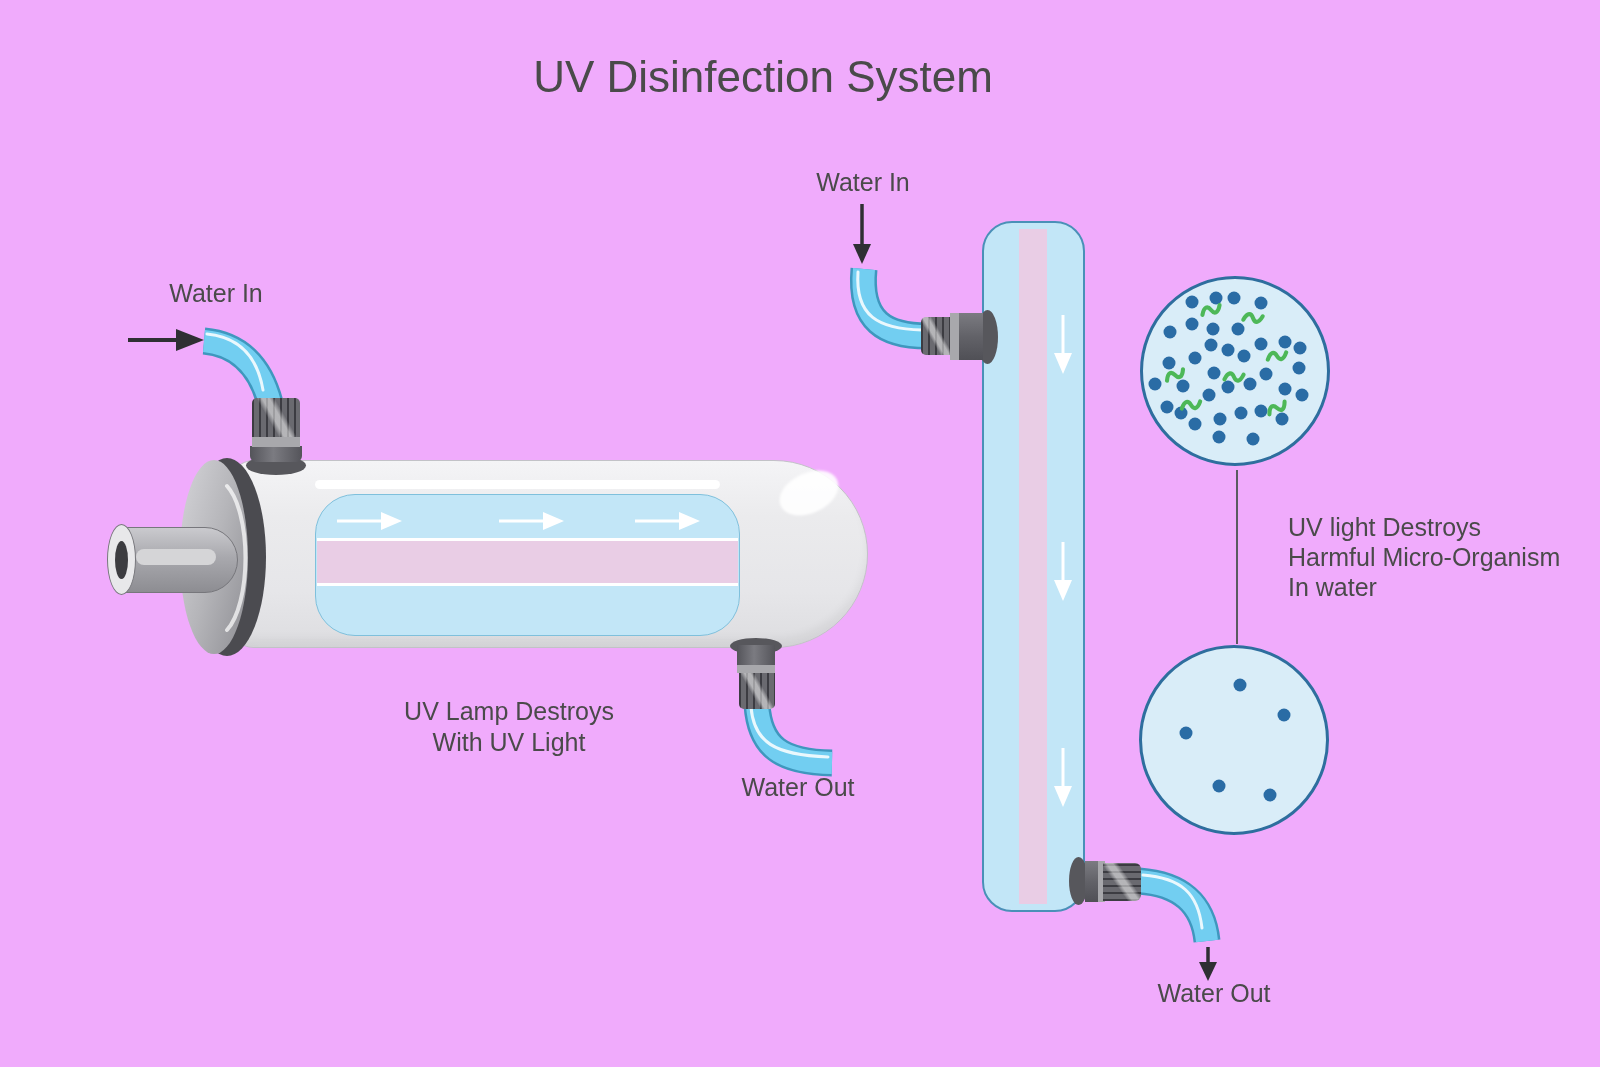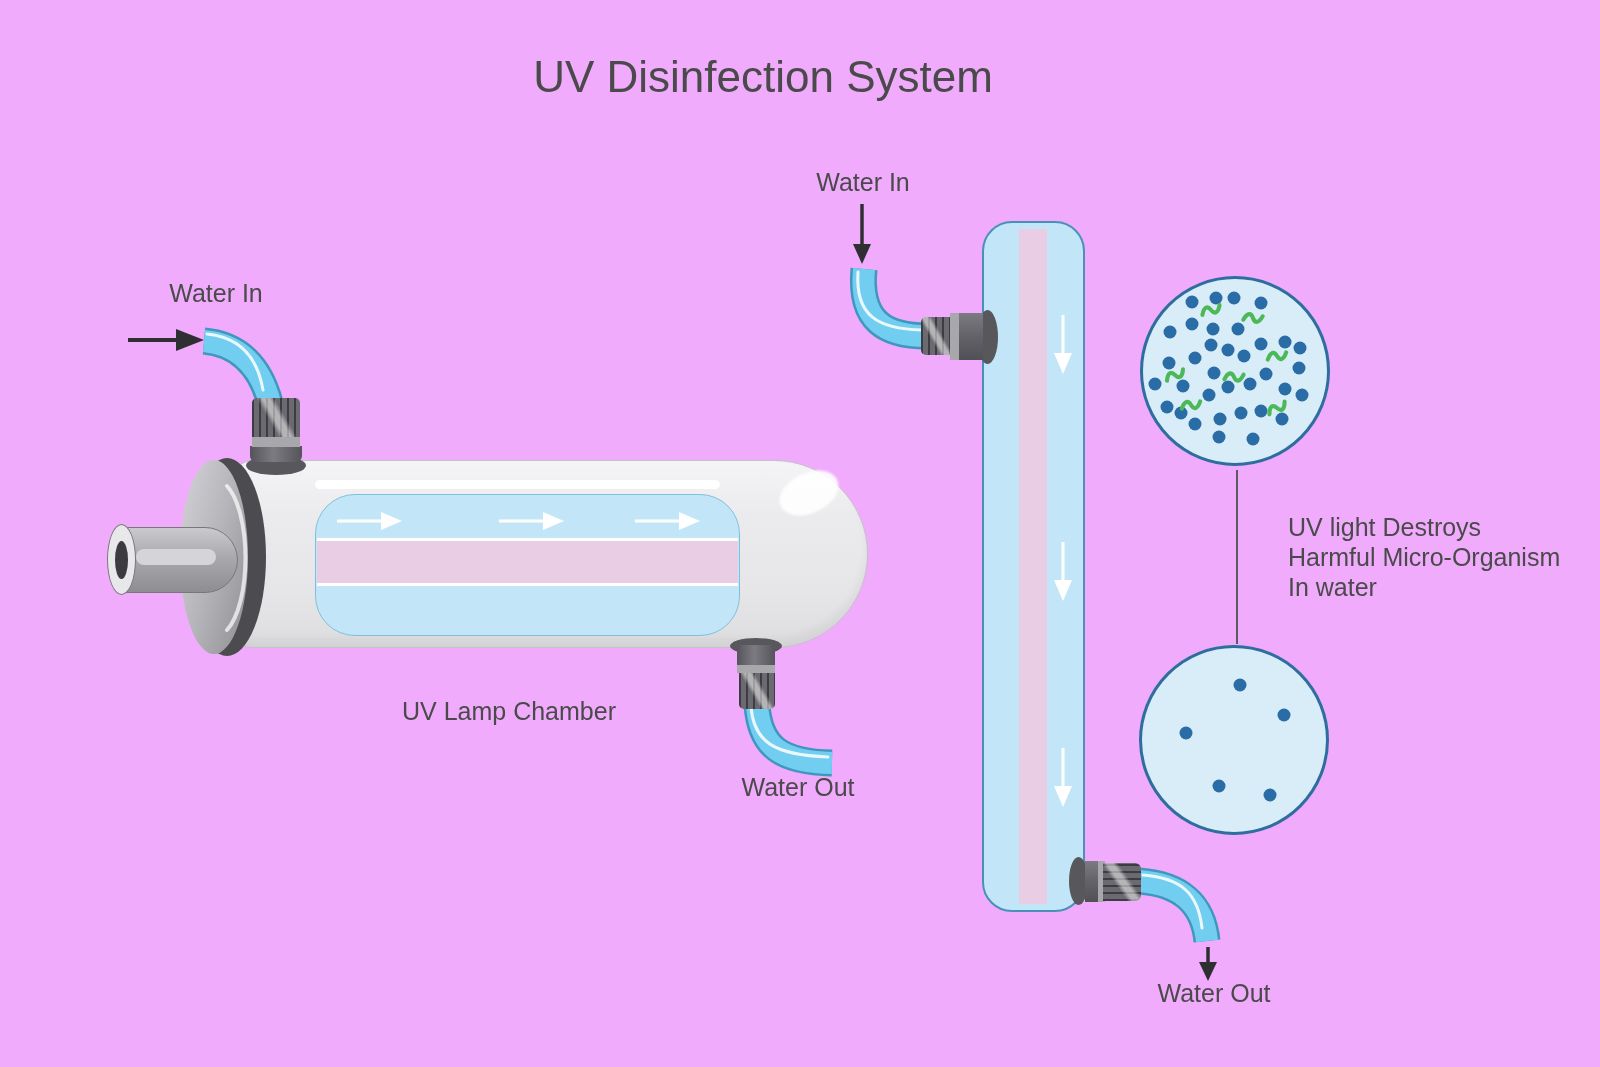--- a/index.html
+++ b/index.html
@@ -228,21 +228,22 @@
   </div>
   <div>
     <div class="abs flare" style="left:1069px;top:857px;width:19px;height:48px;"></div>
     <div class="abs metal-h" style="left:1085px;top:861px;width:15px;height:41px;"></div>
     <div class="abs band" style="left:1098px;top:861px;width:7px;height:41px;"></div>
     <div class="abs ribs-h" style="left:1103px;top:863px;width:38px;height:38px;border-radius:0 6px 6px 0;"></div>
   </div>
 
   <div class="lbl center" style="left:136px;top:280px;width:160px;">Water In</div>
   <div class="lbl center" style="left:359px;top:696px;width:300px;line-height:31px;">
-    <div>UV Lamp Chamber</div>
+    <div>UV Lamp Destroys</div>
+    <div>With UV Light</div>
   </div>
   <div class="lbl center" style="left:698px;top:774px;width:200px;">Water Out</div>
 
   <div class="lbl center" style="left:783px;top:169px;width:160px;">Water In</div>
   <div class="lbl center" style="left:1064px;top:980px;width:300px;line-height:26px;">
     <div>Water Out</div>
   </div>
 
   <div class="lbl" style="left:1288px;top:512px;width:320px;line-height:30px;">
     <div>UV light Destroys</div>

